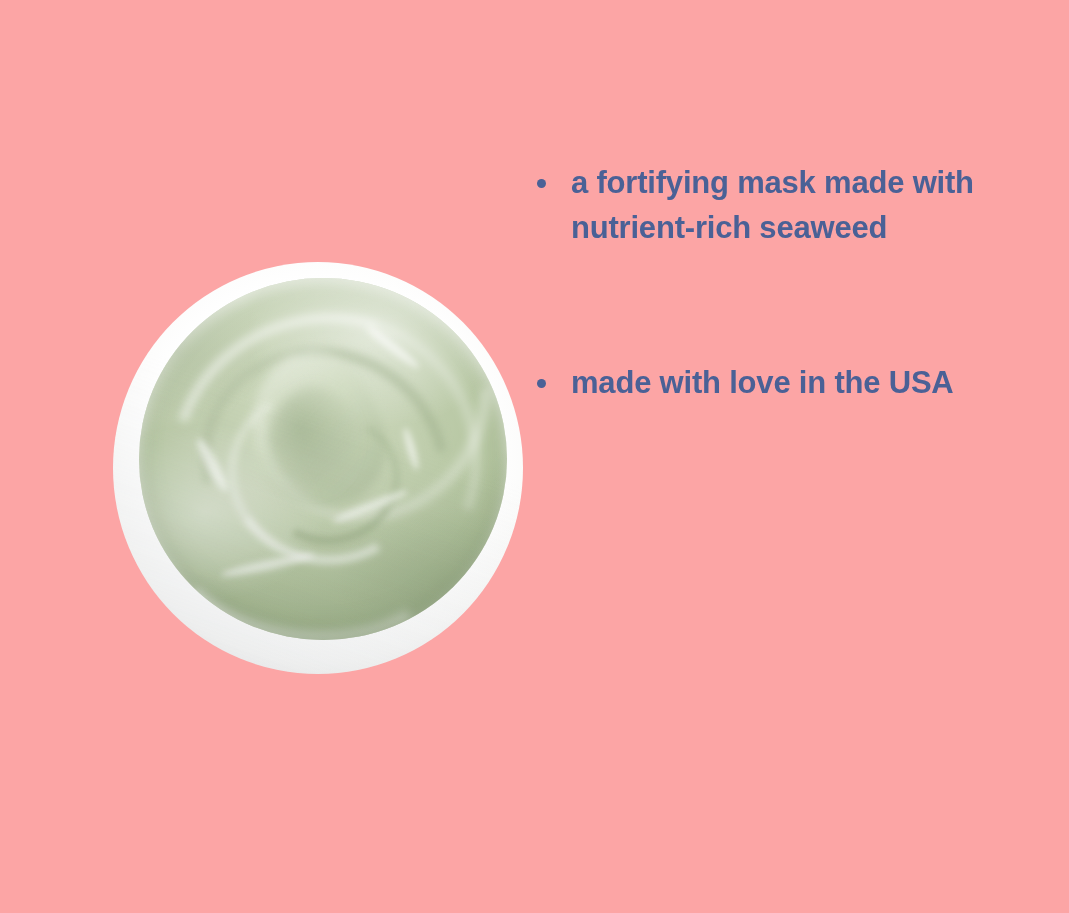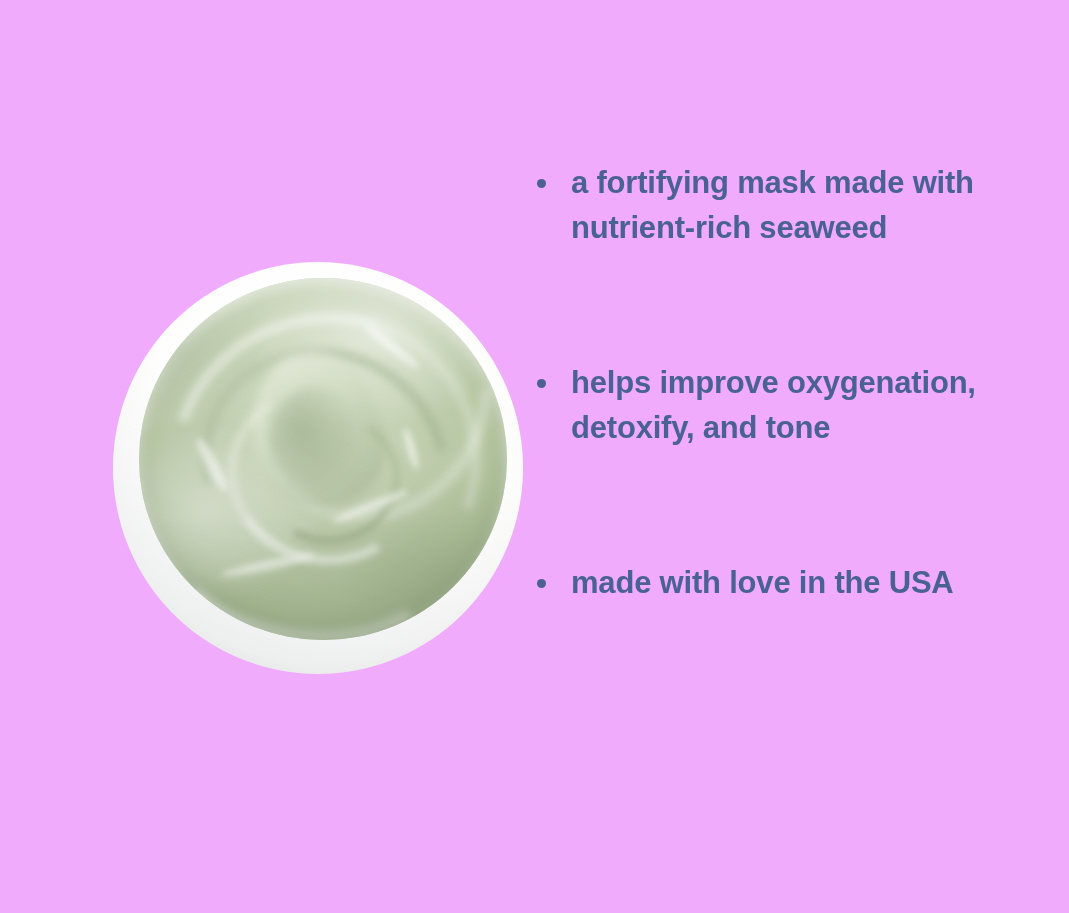--- a/index.html
+++ b/index.html
@@ -10,21 +10,21 @@
   }
   body {
     font-family: "Liberation Sans", sans-serif;
     -webkit-font-smoothing: antialiased;
   }
 
   .canvas {
     position: relative;
     width: 1069px;
     height: 913px;
-    background: #f0abfc;
+    background: #fca5a5;
     overflow: hidden;
   }
 
   
   .product-figure {
     position: absolute;
     left: 73px;
     top: 246px;
     width: 410px;
     height: 412px;
@@ -258,21 +258,17 @@
     </div>
   </figure>
 
   <ul class="benefits">
     <li class="benefit-item">
       <span class="benefit-bullet"></span>
       <span class="benefit-text">a fortifying mask made with nutrient-rich seaweed</span>
     </li>
     <li class="benefit-item">
       <span class="benefit-bullet"></span>
-      <span class="benefit-text">helps improve oxygenation, detoxify, and tone</span>
-    </li>
-    <li class="benefit-item">
-      <span class="benefit-bullet"></span>
       <span class="benefit-text">made with love in the USA</span>
     </li>
   </ul>
 
 </div>
 
 </body></html>

